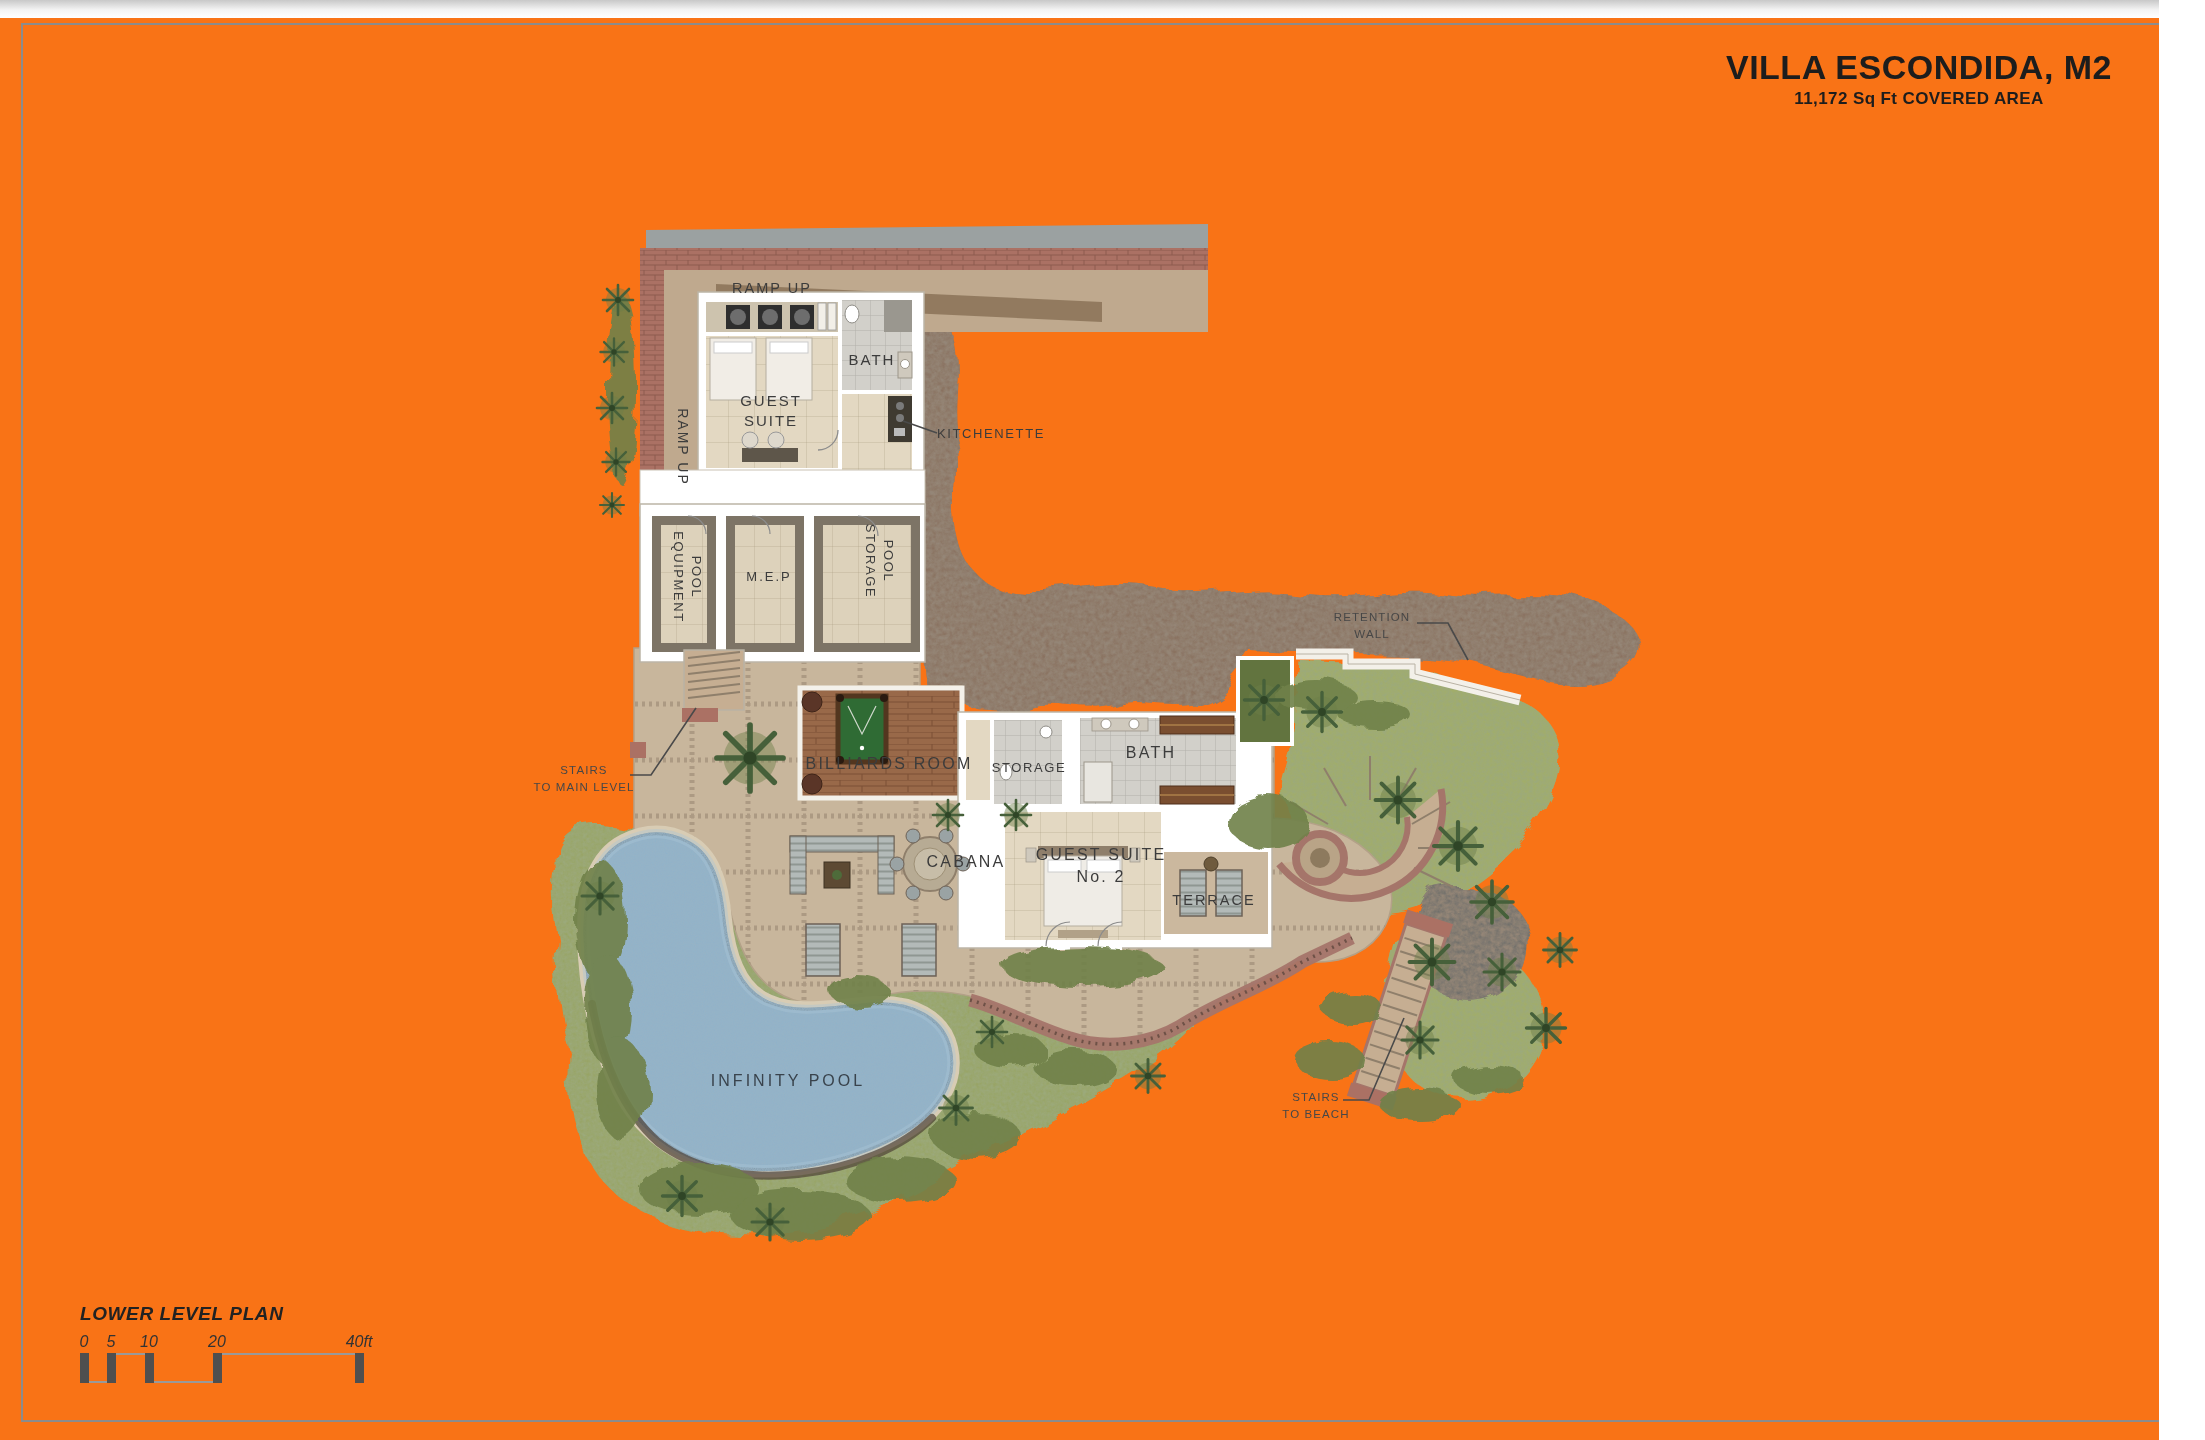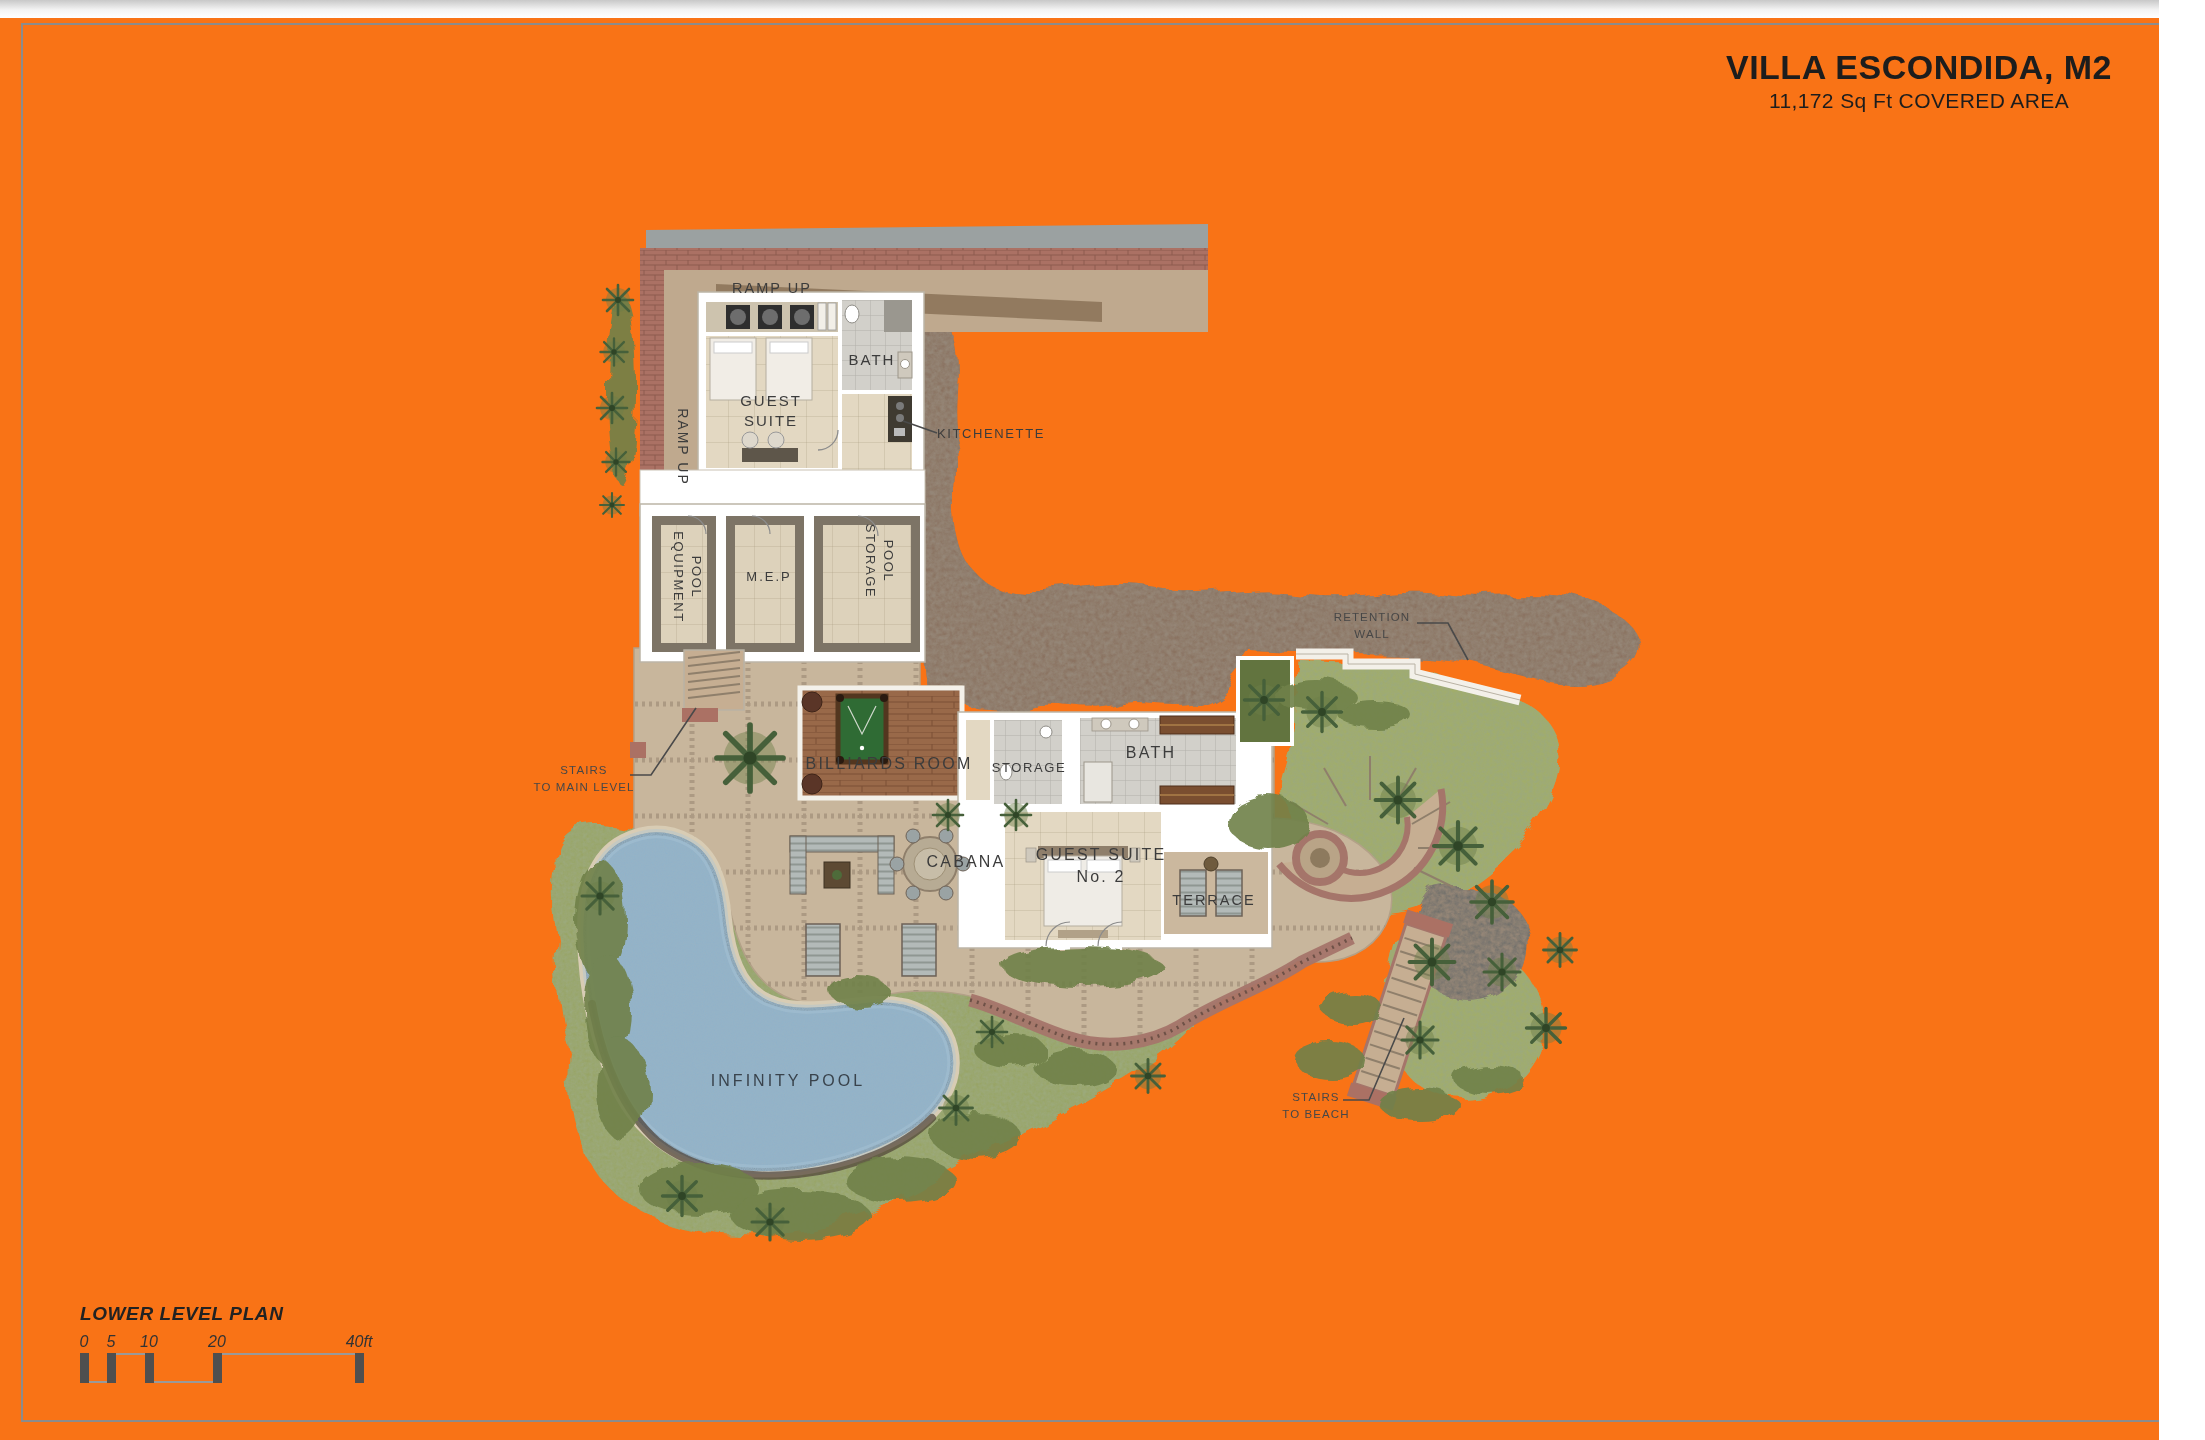--- a/index.html
+++ b/index.html
@@ -4,21 +4,21 @@
 <style>
   html,body{margin:0;padding:0;background:#fff;}
   .sheet{position:relative;width:2159px;height:1440px;background:#f97316;overflow:hidden;
          font-family:"Liberation Sans",sans-serif;}
   .top-shade{position:absolute;left:0;top:0;width:100%;height:18px;
              background:linear-gradient(#c8c8c8,#f4f4f4 55%,#ffffff);}
   .frame{position:absolute;left:21px;top:23px;width:2163px;height:1399px;
          border:2px solid #8c8c8c;box-sizing:border-box;}
   .title-block{position:absolute;top:48px;right:40px;width:400px;text-align:center;color:#1d1d1d;}
   .title-block .title{font-size:34px;font-weight:bold;letter-spacing:.5px;white-space:nowrap;}
-  .title-block .subtitle{font-size:21px;font-weight:normal;letter-spacing:.4px;margin-top:2px;}
+  .title-block .subtitle{font-size:17px;font-weight:bold;letter-spacing:.4px;margin-top:2px;}
   svg.plan-canvas{position:absolute;left:0;top:0;width:2205px;height:1440px;}
   .lbl{position:absolute;transform:translate(-50%,-50%);font-size:15px;font-weight:500;
        color:#3c3c3c;letter-spacing:2px;line-height:1.35;white-space:pre-line;text-align:center;}
   .lbl.rot{transform:translate(-50%,-50%) rotate(90deg);}
   .lbl.sz13{font-size:13px;letter-spacing:1.6px;}
   .lbl.sz16{font-size:16px;letter-spacing:2.2px;}
   .lbl.pool-lbl{font-size:16px;letter-spacing:3px;color:#39434c;}
   .lbl.note{font-size:11.5px;letter-spacing:1.1px;color:#474747;line-height:1.5;text-align:center;}
   .scalebar{position:absolute;left:80px;top:1303px;width:320px;color:#222;font-style:italic;}
   .scalebar .plan-name{font-size:19px;font-weight:bold;letter-spacing:.6px;}

